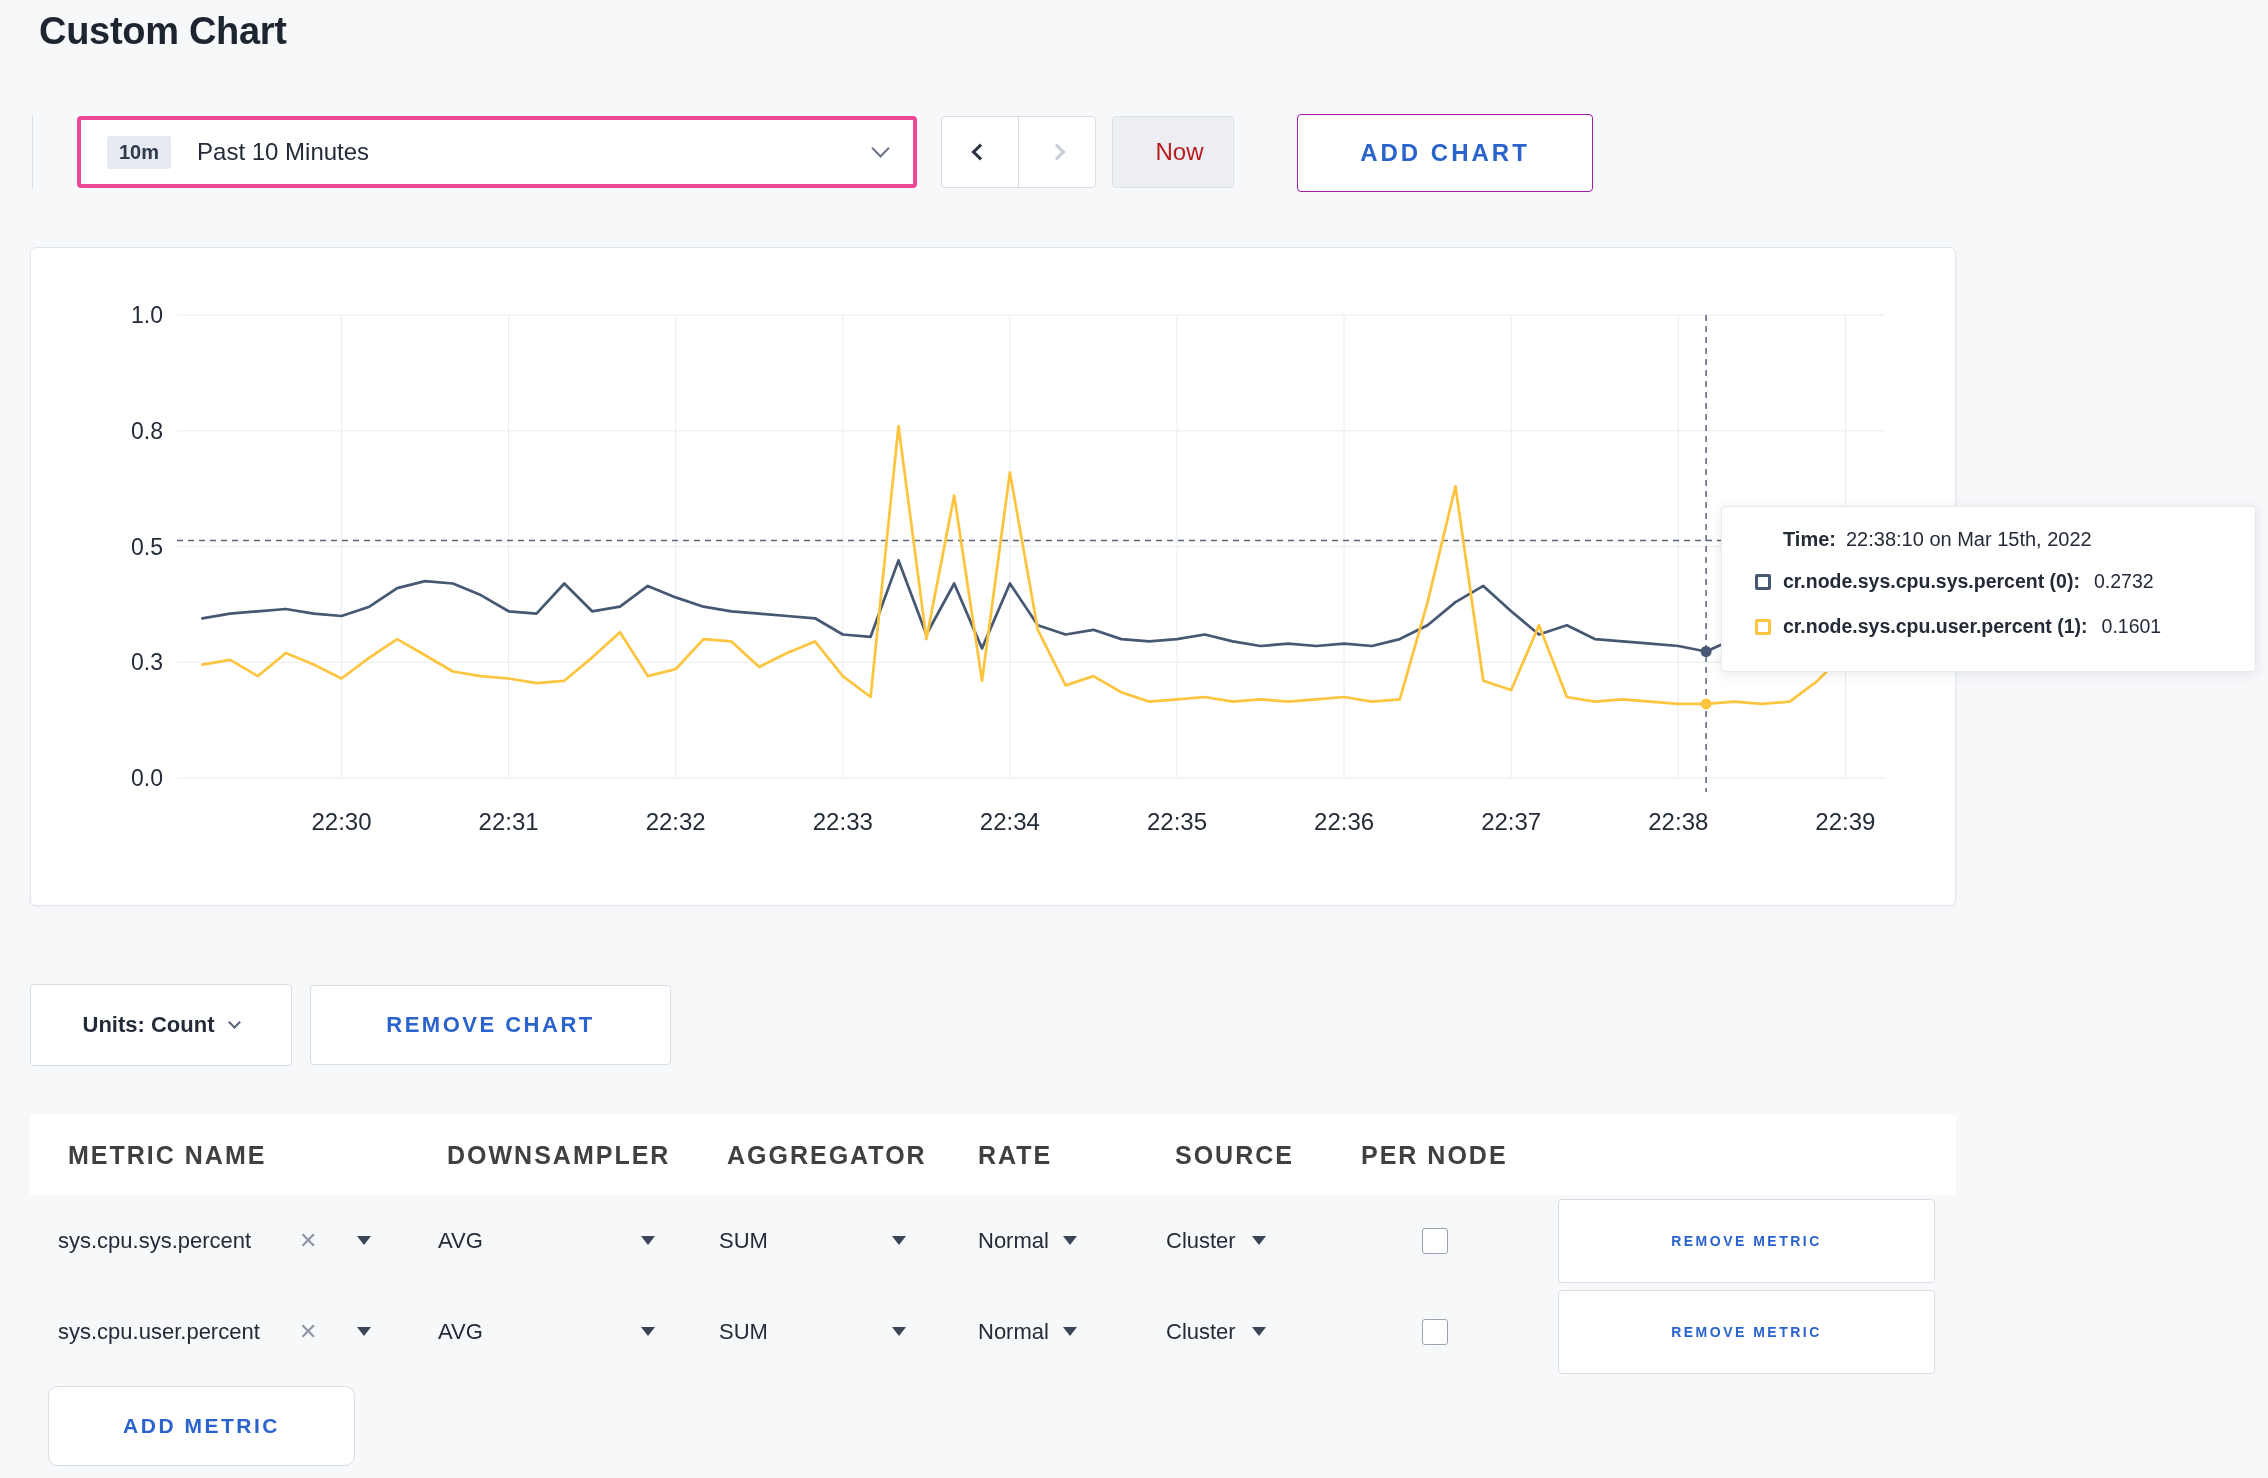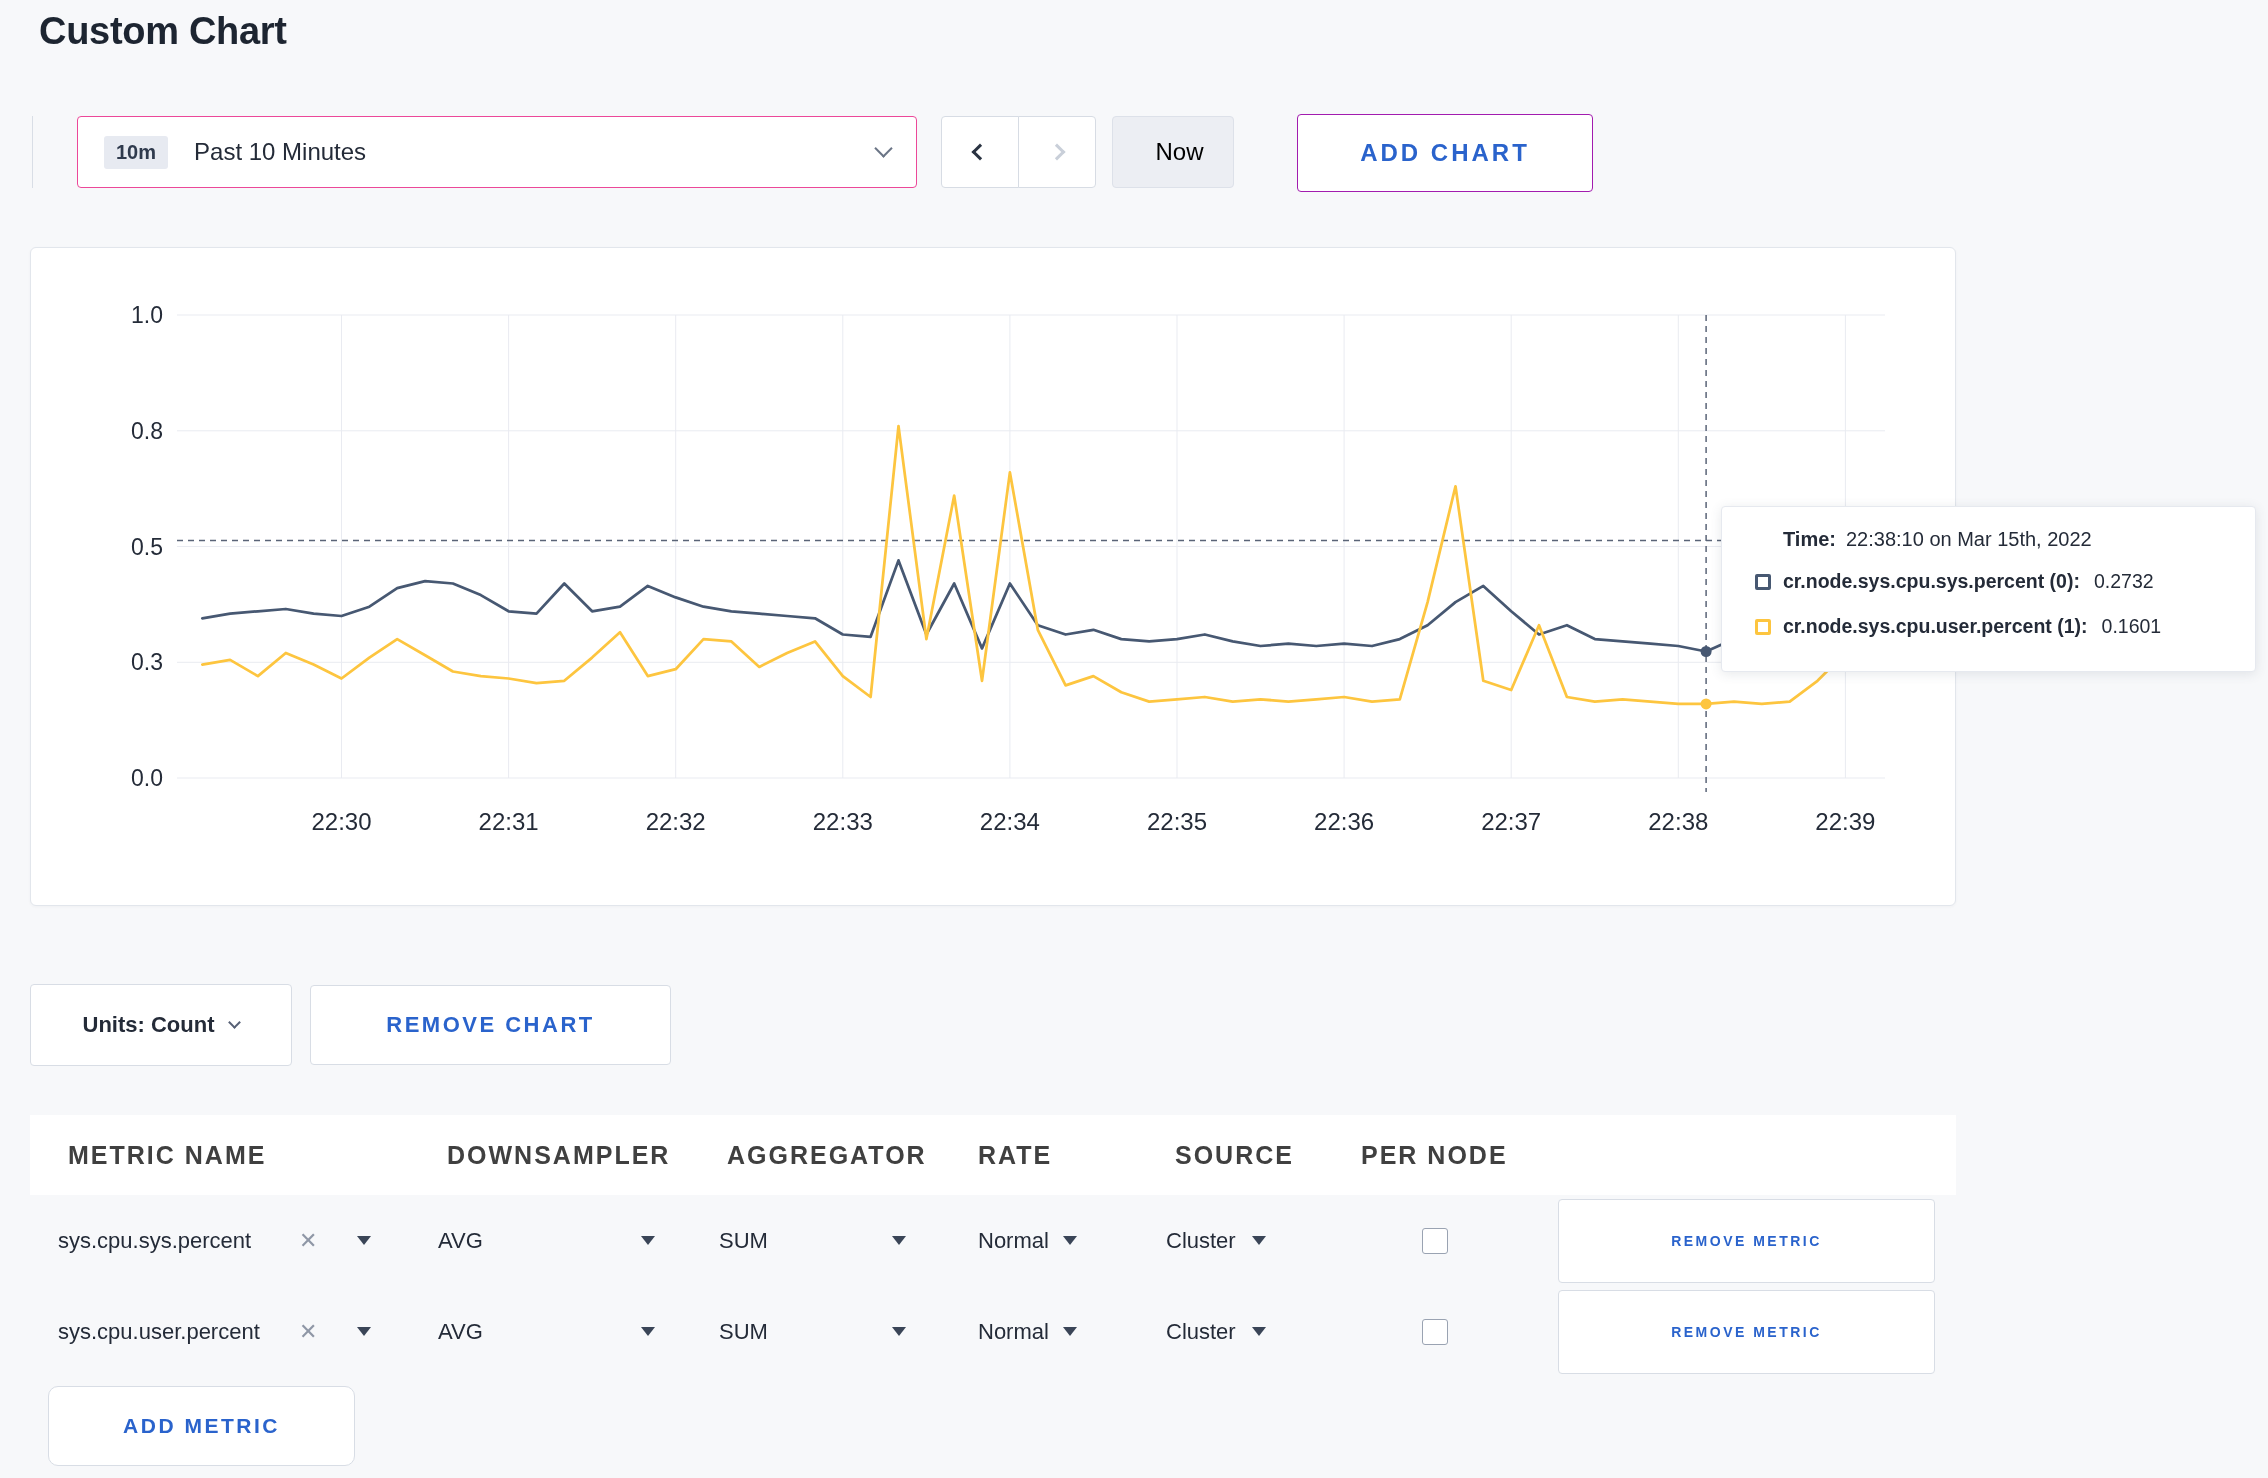--- a/index.html
+++ b/index.html
@@ -5,37 +5,37 @@
   * { box-sizing: border-box; margin: 0; padding: 0; }
   html,body { margin:0; padding:0; background:#f7f8fa; }
   body { font-family: "Liberation Sans", sans-serif; color:#242b38; }
   .page { position:relative; width:2268px; height:1478px; background:#f7f8fa; overflow:hidden; }
 
   .page-title { position:absolute; left:39px; top:10px; font-size:38px; font-weight:600; color:#1d2531; letter-spacing:-0.3px; }
 
   
   .toolbar-divider { position:absolute; left:32px; top:116px; width:1px; height:72px; background:#d9dee6; }
   .time-select { position:absolute; left:77px; top:116px; width:840px; height:72px; background:#fff;
-    border:1px solid #ec4899; border-radius:4px; display:flex; align-items:center; padding:0 26px; cursor:pointer; }
+    border:4px solid #ec4899; border-radius:4px; display:flex; align-items:center; padding:0 26px; cursor:pointer; }
   .time-chip { background:#e7eaf1; color:#2f3a4d; font-size:20px; font-weight:700; padding:5px 12px; border-radius:3px; }
   .time-label { margin-left:26px; font-size:24px; color:#242b38; }
   .chev { display:inline-block; width:13px; height:13px; border-style:solid; border-width:3px 3px 0 0; border-color:currentColor; }
   .chev.down { transform:rotate(135deg); }
   .chev.left { transform:rotate(-135deg); }
   .chev.right { transform:rotate(45deg); }
   .time-select .chev { margin-left:auto; color:#6b7586; border-width:2.5px 2.5px 0 0; margin-top:-8px; }
 
   .arrow-group { position:absolute; left:941px; top:116px; display:flex; }
   .arrow-btn { width:78px; height:72px; background:#fff; border:1px solid #d7dce4; display:flex; align-items:center; justify-content:center; cursor:pointer; }
   .arrow-btn.prev { border-radius:4px 0 0 4px; color:#2a3342; }
   .arrow-btn.next { border-radius:0 4px 4px 0; margin-left:-1px; color:#c9cfd9; }
   .arrow-btn .chev { width:12px; height:12px; }
 
   .now-btn { position:absolute; left:1112px; top:116px; width:122px; height:72px; background:#eceef3;
-    border:1px solid #dde1e9; border-radius:4px; font-size:24px; color:#000000; font-family:inherit; cursor:default;padding-left:13px; }
+    border:1px solid #dde1e9; border-radius:4px; font-size:24px; color:#b91c1c; font-family:inherit; cursor:default;padding-left:13px; }
 
   .btn-outline-blue { background:#fff; border:1px solid #a21caf; border-radius:4px; color:#2a63cc;
     font-weight:600; font-family:inherit; cursor:pointer; display:flex; align-items:center; justify-content:center; }
   .add-chart-btn { position:absolute; left:1297px; top:114px; width:296px; height:78px; font-size:24px; letter-spacing:3px; }
 
   
   .chart-card { position:absolute; left:30px; top:247px; width:1926px; height:659px; background:#fff;
     border:1px solid #e2e6ec; border-radius:6px; box-shadow:0 1px 3px rgba(40,50,70,0.04); }
   .chart-card svg { display:block; }
   svg text { font-family:"Liberation Sans", sans-serif; }

